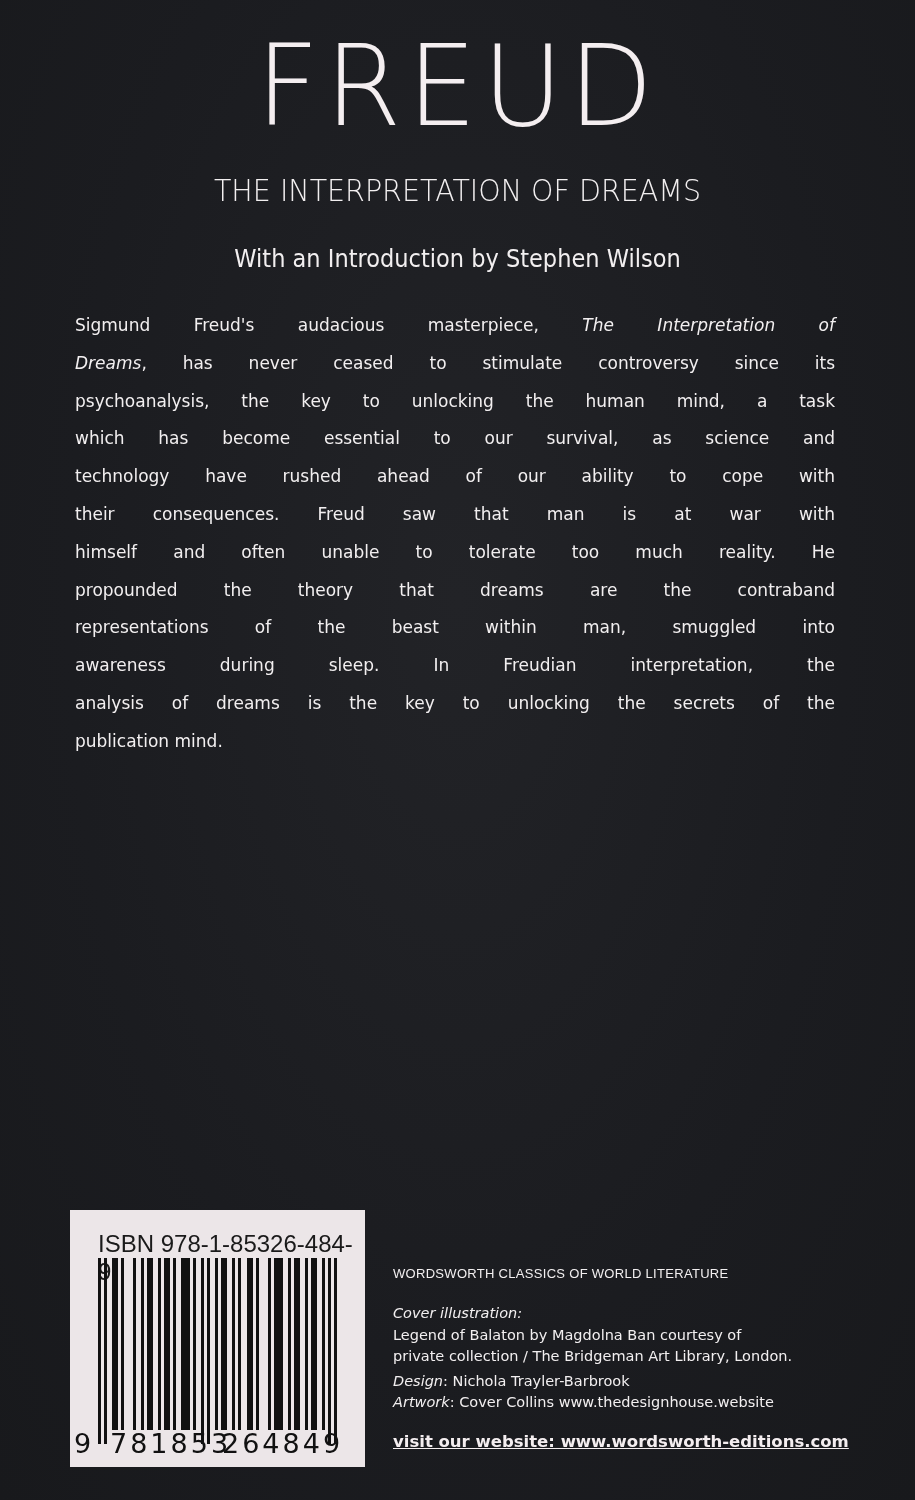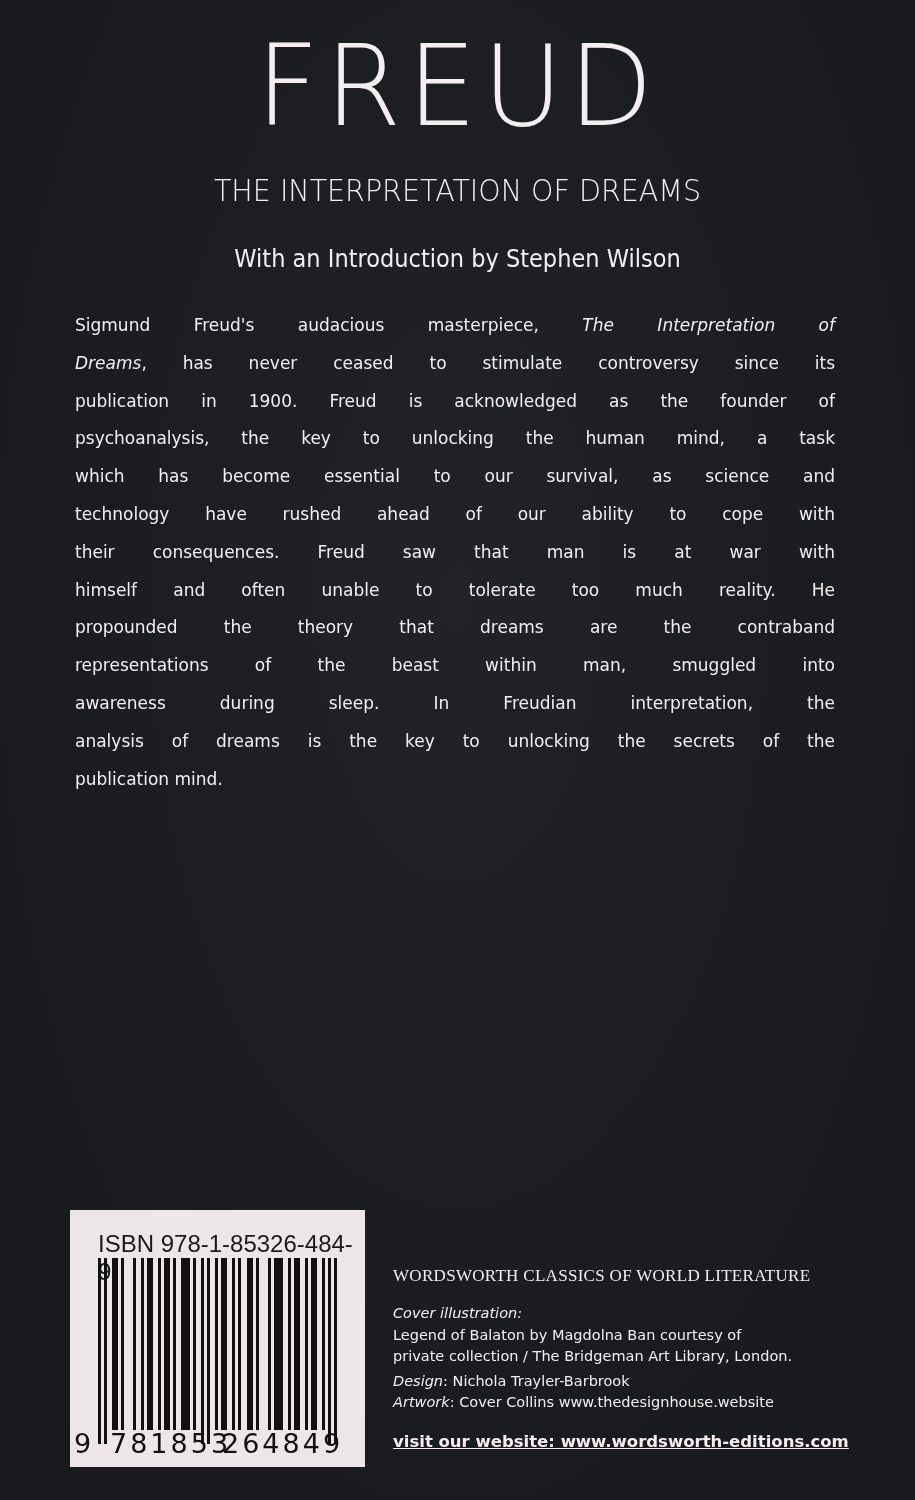--- a/index.html
+++ b/index.html
@@ -71,22 +71,22 @@
       position: absolute; left: 0; top: 218px; width: 295px;
       font-family: "DejaVu Sans", sans-serif;
       font-size: 27px; color: #111; letter-spacing: 3px;
     }
     .isbn-digits .d0 { position: absolute; left: 4px; }
     .isbn-digits .d1 { position: absolute; left: 40px; }
     .isbn-digits .d2 { position: absolute; left: 152px; }
 
     .series {
       position: absolute; left: 393px; top: 1266px;
-      font-family: Liberation Serif, serif;
-      font-size: 17px; color: #f2eff0; letter-spacing: 0.3px; text-align: center;
+      font-family: Liberation Sans, sans-serif;
+      font-size: 13px; color: #f2eff0; letter-spacing: 0.3px; text-align: center;
     }
     .credits {
       position: absolute; left: 393px; top: 1303px; width: 500px;
       font-family: "DejaVu Sans", sans-serif;
       font-size: 14.5px; line-height: 21.5px; color: #f2eff0;
     }
     .credits .row { display: block; white-space: nowrap; }
     .credits .gap { margin-top: 3px; }
     .credits em { font-style: italic; }
     .website {
@@ -101,21 +101,20 @@
 
 <div class="cover">
 
   <div class="title">FREUD</div>
   <div class="subtitle">THE INTERPRETATION OF DREAMS</div>
   <div class="intro">With an Introduction by Stephen Wilson</div>
 
   <div class="blurb">
     <span class="line"><span>Sigmund Freud's audacious masterpiece, </span><em>The Interpretation of</em></span>
     <span class="line"><em>Dreams</em><span>, has never ceased to stimulate controversy since its</span></span>
-    <span class="line">publication in 1900. Freud is acknowledged as the founder of</span>
     <span class="line">psychoanalysis, the key to unlocking the human mind, a task</span>
     <span class="line">which has become essential to our survival, as science and</span>
     <span class="line">technology have rushed ahead of our ability to cope with</span>
     <span class="line">their consequences. Freud saw that man is at war with</span>
     <span class="line">himself and often unable to tolerate too much reality. He</span>
     <span class="line">propounded the theory that dreams are the contraband</span>
     <span class="line">representations of the beast within man, smuggled into</span>
     <span class="line">awareness during sleep. In Freudian interpretation, the</span>
     <span class="line">analysis of dreams is the key to unlocking the secrets of the</span>
     <span class="line last">publication mind.</span>

